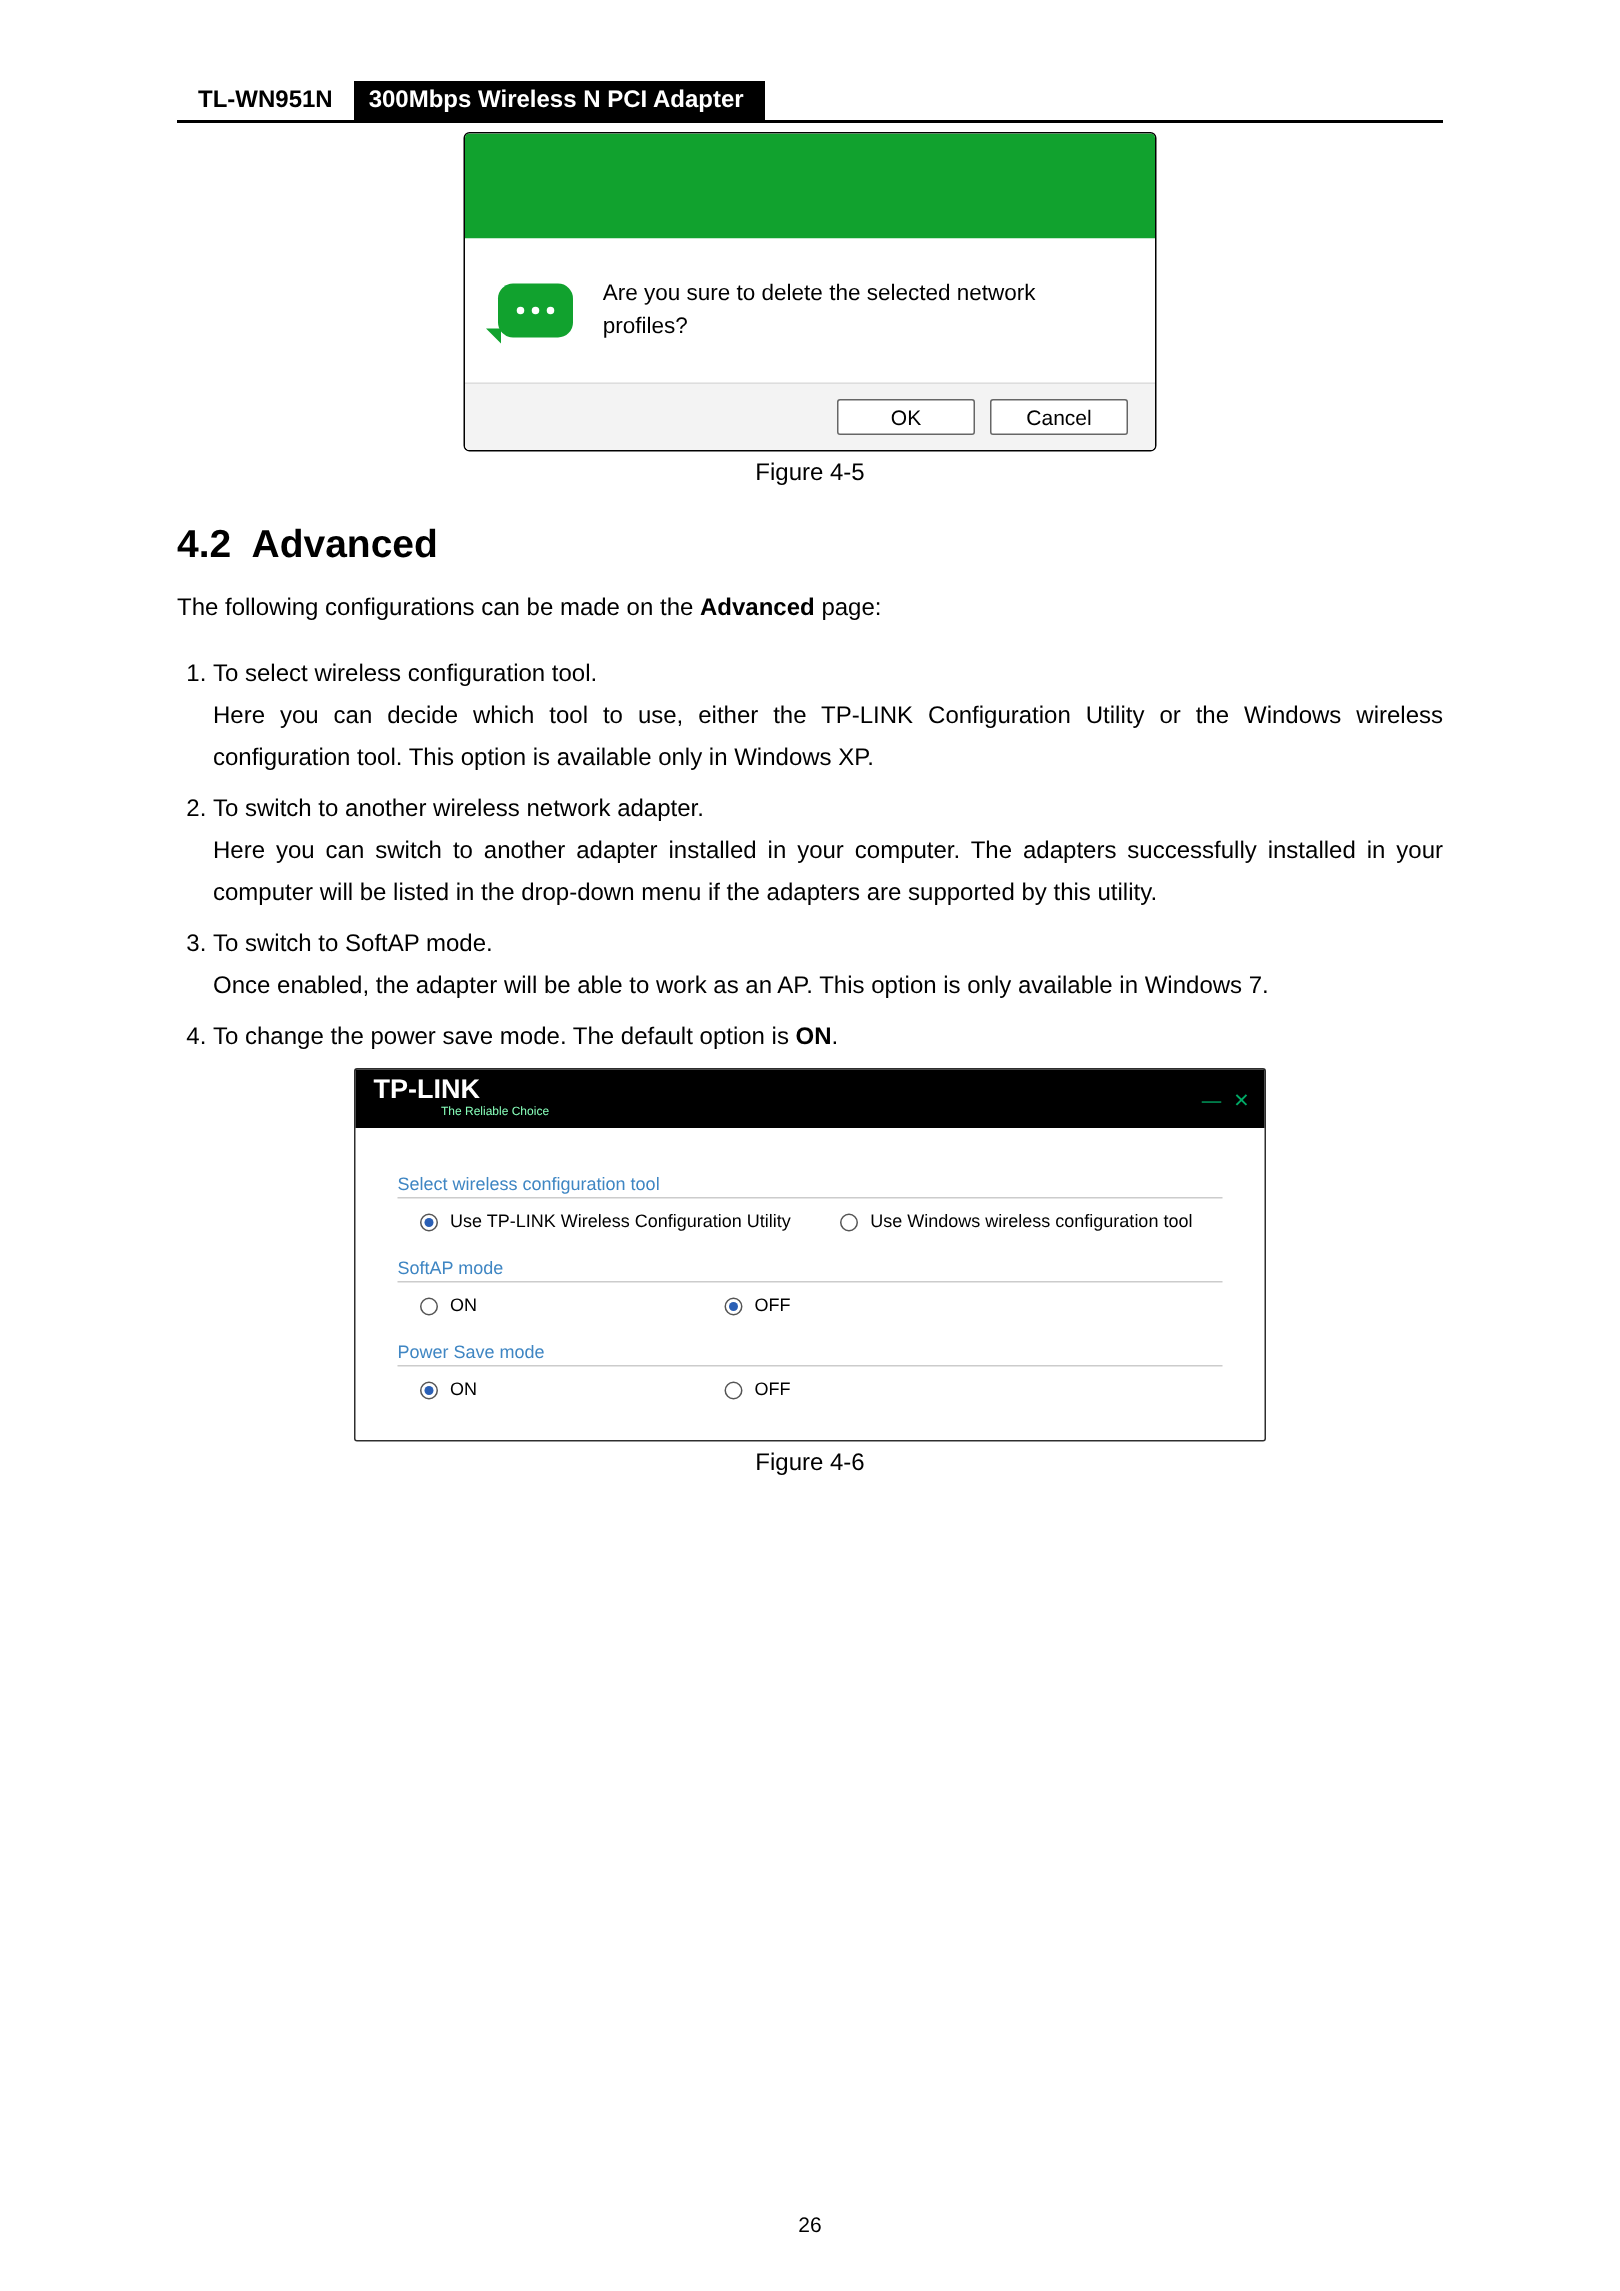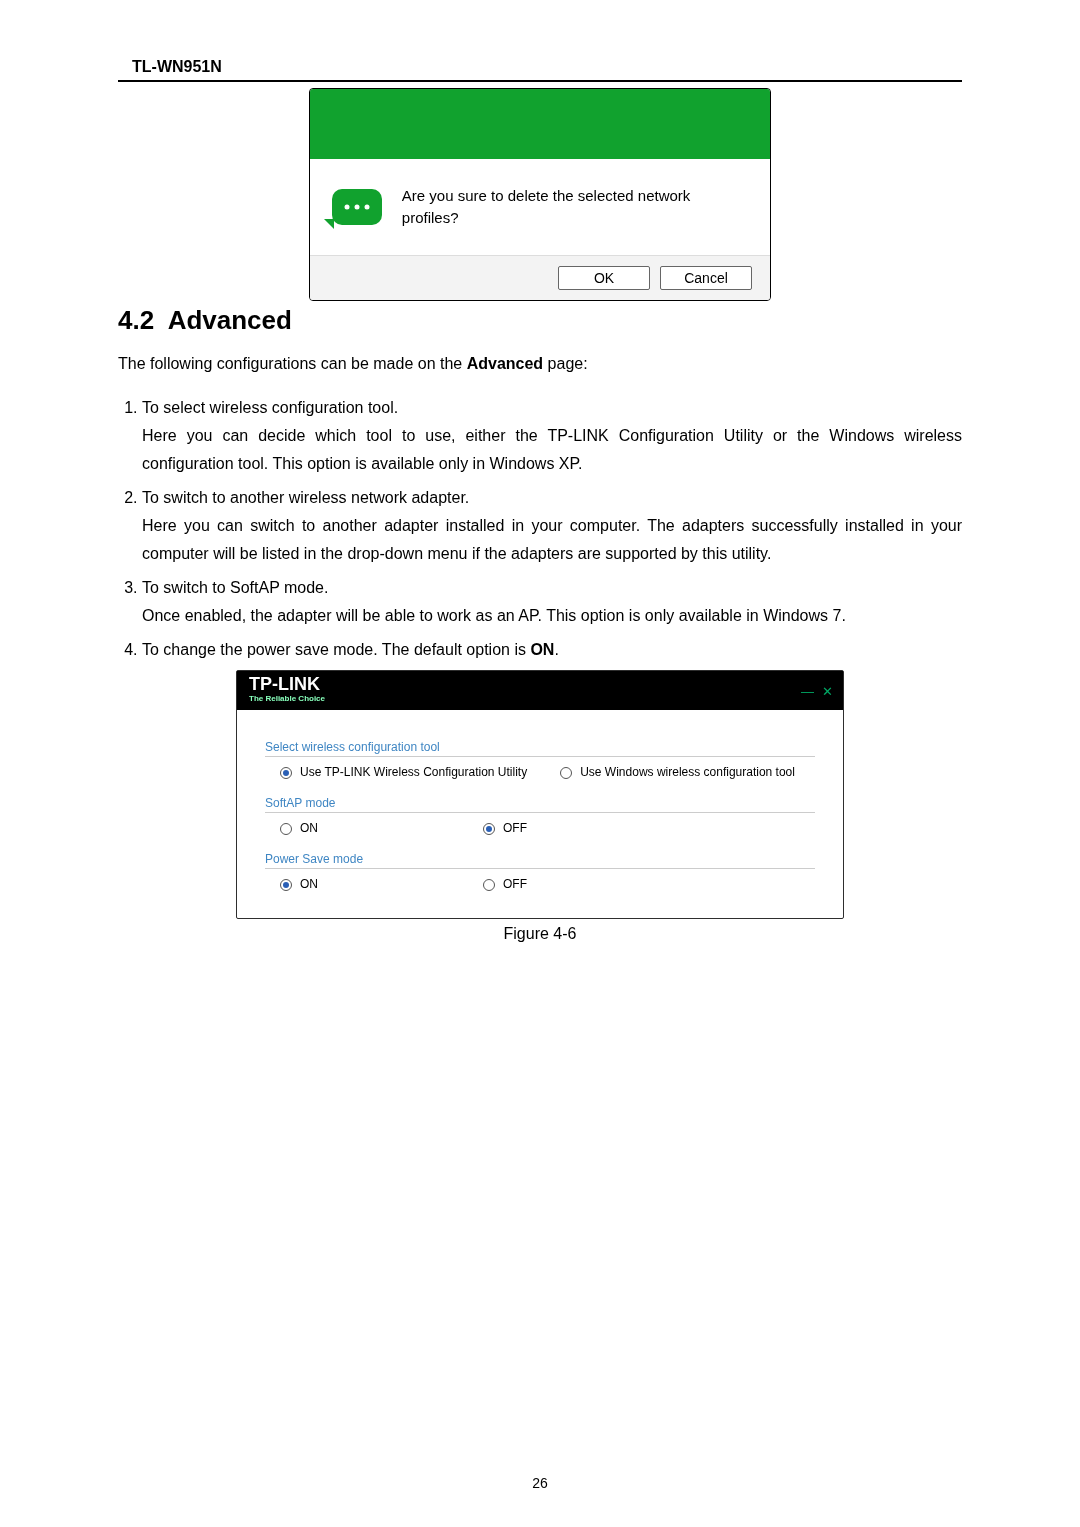--- a/index.html
+++ b/index.html
@@ -23,21 +23,21 @@
   .dlg45 .bubble:after { content:""; position:absolute; left:-8px; bottom:-4px; width:0; height:0; border-top:10px solid #11a22e; border-left:10px solid transparent; }
   .dlg45 .dots { position:absolute; left:50%; top:50%; transform:translate(-50%,-50%); display:flex; gap:5px; }
   .dlg45 .dots span { width:5px; height:5px; background:#fff; border-radius:50%; display:block; }
   .dlg45 .msg { font-size:15px; line-height:22px; }
   .dlg45 .bbar { background:#f3f3f3; padding:10px 18px 10px 18px; display:flex; justify-content:flex-end; gap:10px; border-top:1px solid #ddd; }
   .dlg45 .btn { min-width:90px; text-align:center; font-size:14px; padding:3px 0; background:#fff; border:1px solid #666; border-radius:2px; }
   
   .win46 { width:606px; margin:6px auto 2px auto; border:1px solid #2e2e2e; border-radius:2px; background:#fff; font-size:12px; }
   .win46 .tbar { background:#000; color:#fff; display:flex; align-items:center; justify-content:space-between; padding:6px 10px 4px 12px; }
   .win46 .logo { font-weight:bold; font-size:18px; letter-spacing:0; line-height:14px; }
-  .win46 .logo small { display:block; font-size:8px; font-weight:bold; color:#8fb; margin-top:1px; }
+  .win46 .logo small { display:block; font-size:8px; font-weight:normal; color:#8fb; margin-top:1px;margin-left:45px; }
   .win46 .winbtns { display:flex; gap:8px; font-size:13px; color:#0a6; }
   .win46 .tabs { display:flex; gap:0; padding:6px 8px 0 8px; border-bottom:1px solid #ccc; align-items:flex-end; }
   .win46 .tab { width:100px; text-align:center; padding:6px 0 6px 0; font-size:12px; color:#000; }
   .win46 .tab .ico { width:28px; height:22px; margin:0 auto 4px; border-radius:3px; }
   .win46 .tab.sel { color:#f7a800; }
   .ico-status { background:linear-gradient(#2a66c9,#1a3f80); box-shadow:inset 0 -5px 0 #c42020; }
   .ico-qss    { background:radial-gradient(circle at 50% 50%, #3cd33c 0 60%, transparent 61%); }
   .ico-net    { background:radial-gradient(circle at 50% 50%, #3a8de0 0 55%, transparent 56%); }
   .ico-prof   { background:linear-gradient(135deg,#2a5fb5,#7fb4e8); }
   .ico-adv    { background:radial-gradient(circle at 50% 50%, #f7a800 0 55%, transparent 56%); }
@@ -53,40 +53,42 @@
   .wide-gap { display:flex; align-items:center; gap:28px; }
 </style>
 </head>
 <body>
 
 <div class="page">
 
   <div class="header-bar">
     <div class="header-row">
       <div class="model-box">TL-WN951N</div>
+      <div class="desc-box">300Mbps Wireless N PCI Adapter</div>
     </div>
   </div>
 
   <div class="dlg45">
     <div class="tbar"></div>
     <div class="mid">
       <div class="bubble">
         <div class="dots">
             <span></span>
             <span></span>
             <span></span>
           </div>
       </div>
       <div class="msg">Are you sure to delete the selected network profiles?</div>
     </div>
     <div class="bbar">
       <div class="btn">OK</div>
       <div class="btn">Cancel</div>
     </div>
   </div>
+  <div class="fig-cap">Figure 4-5</div>
 
   <h2 class="section">
     <span>4.2</span>&nbsp;
     <span>Advanced</span>
   </h2>
 
   <p class="body">
     <span>The following configurations can be made on the </span><b>Advanced</b><span> page:</span>
   </p>
 

